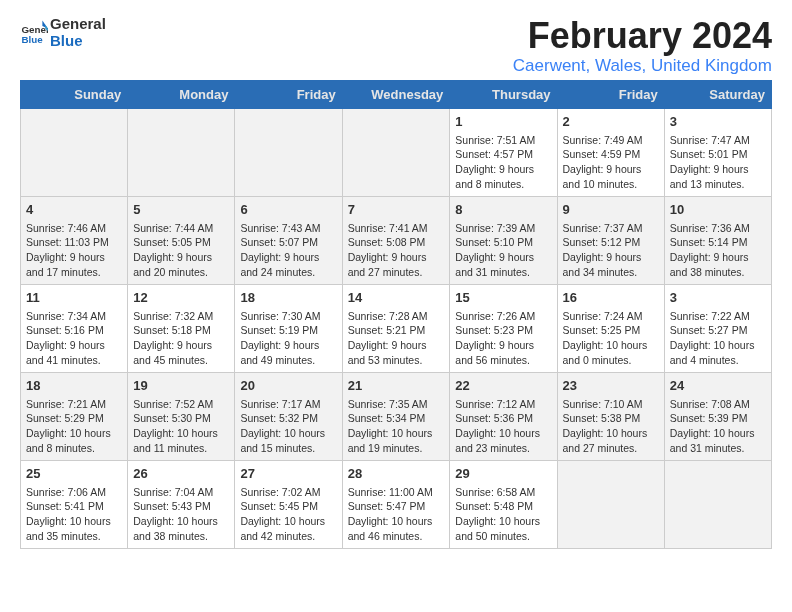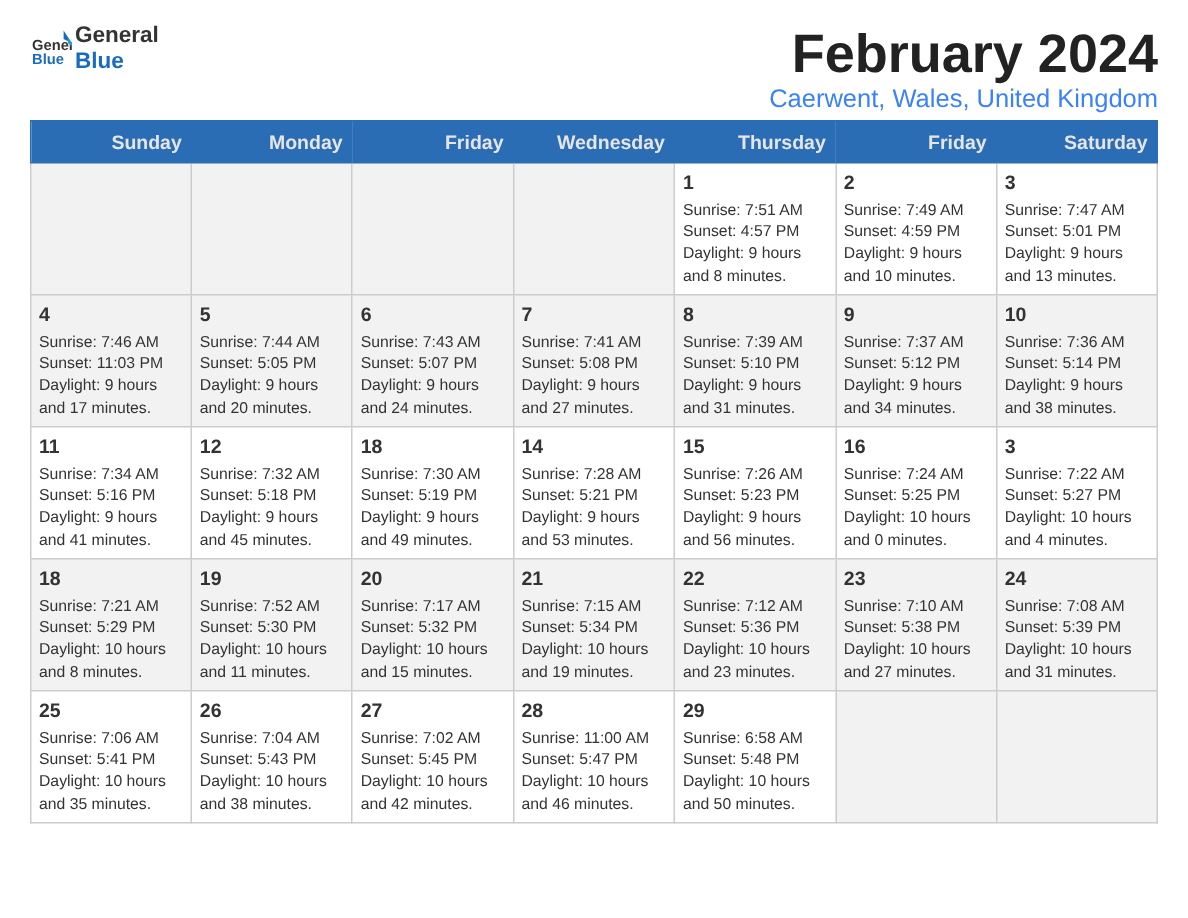--- a/index.html
+++ b/index.html
@@ -270,21 +270,21 @@
           </td>
           <td>
             <span class="day-num">20</span>
             <div>Sunrise: 7:17 AM</div>
             <div>Sunset: 5:32 PM</div>
             <div>Daylight: 10 hours</div>
             <div>and 15 minutes.</div>
           </td>
           <td>
             <span class="day-num">21</span>
-            <div>Sunrise: 7:15 AM</div>
+            <div>Sunrise: 7:35 AM</div>
             <div>Sunset: 5:34 PM</div>
             <div>Daylight: 10 hours</div>
             <div>and 19 minutes.</div>
           </td>
           <td>
             <span class="day-num">22</span>
             <div>Sunrise: 7:12 AM</div>
             <div>Sunset: 5:36 PM</div>
             <div>Daylight: 10 hours</div>
             <div>and 23 minutes.</div>

